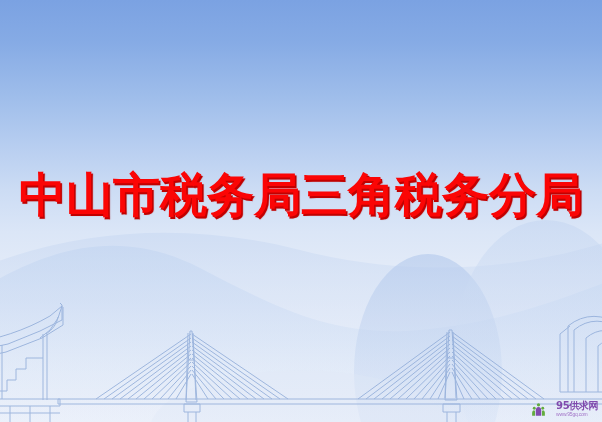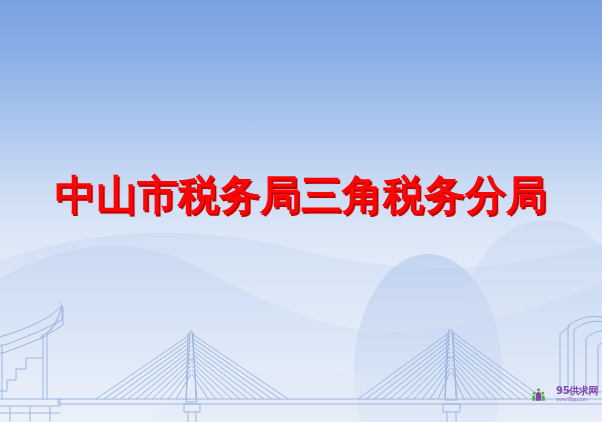--- a/index.html
+++ b/index.html
@@ -43,34 +43,34 @@
     position: absolute;
     left: 0;
     top: 171px;
     width: 602px;
     text-align: center;
     pointer-events: none;
   }
   #title-text {
     display: inline-block;
     font-family: "DejaVu Sans", "Liberation Sans", sans-serif;
-    font-size: 41px;
+    font-size: 47px;
     line-height: 48px;
     font-weight: 700;
     letter-spacing: 0px;
     color: #fb0505;
     text-shadow: 1.5px 1.5px 0 #c20000, 2px 2px 1px rgba(150,0,0,0.35);
     white-space: nowrap;
   }
 
   
   #watermark {
     position: absolute;
     right: 4px;
-    bottom: 20px;
+    bottom: 5px;
     display: flex;
     align-items: center;
     gap: 10px;
     opacity: 0.93;
   }
   #wm-mark {
     width: 15px;
     height: 15px;
     flex: none;
   }

